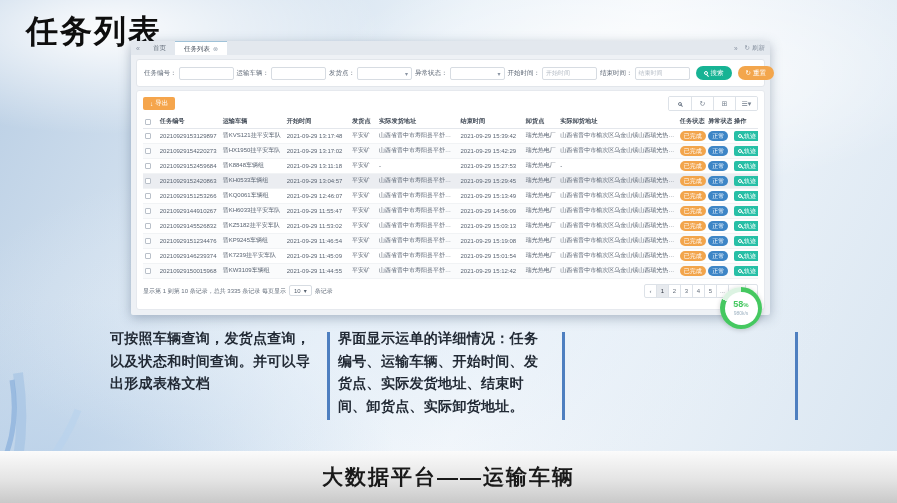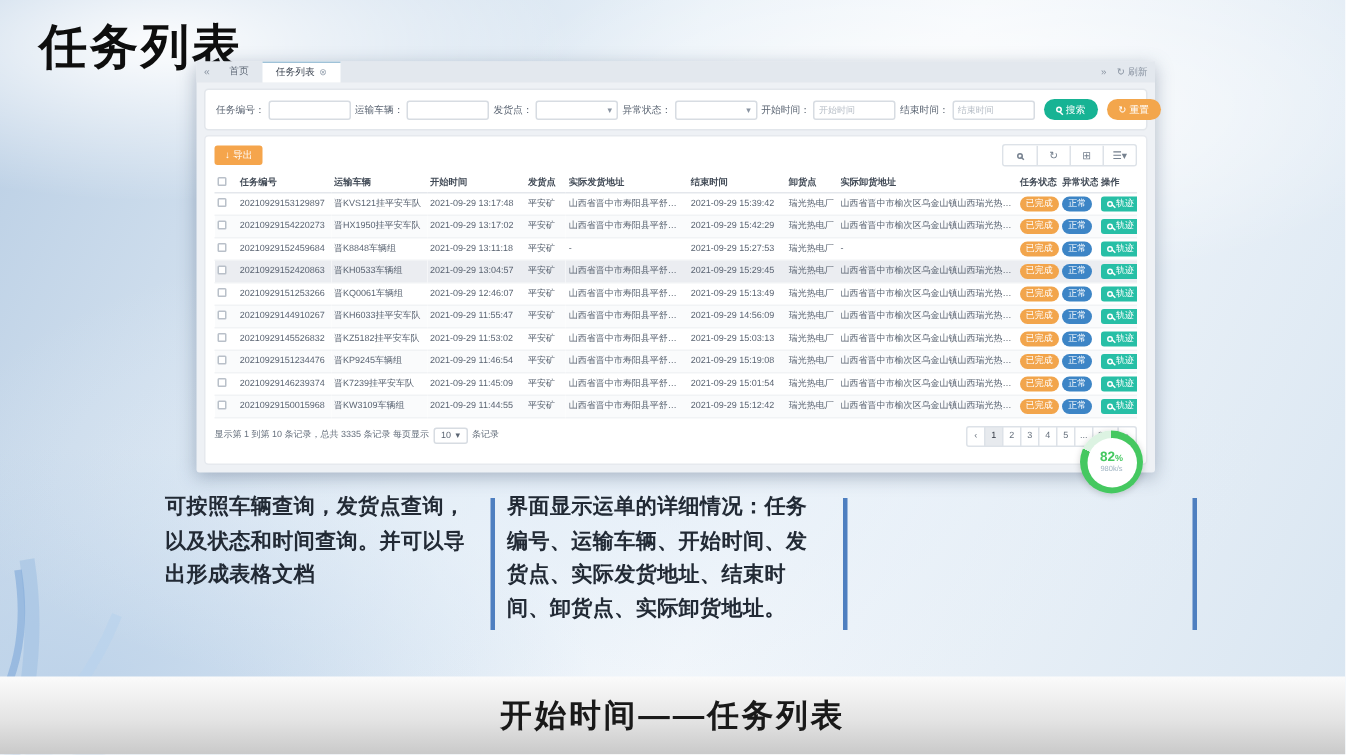--- a/index.html
+++ b/index.html
@@ -382,30 +382,30 @@
             <span>5</span>
             <span>...</span>
             <span>334</span>
             <span>›</span>
           </div>
       </div>
     </div>
 
     <div class="gauge" style="background: conic-gradient(rgb(69, 200, 96) 0deg, rgb(69, 200, 96) 82%, rgb(220, 243, 226) 82%, rgb(220, 243, 226) 100%);">
       <div class="gauge-inner">
-        <span class="gv"><span>82</span><span style="font-size:6px;">%</span></span>
+        <span class="gv"><span>58</span><span style="font-size:6px;">%</span></span>
         <span class="gs">980k/s</span>
       </div>
     </div>
   </div>
 
   <div class="note note-1">
       <p>可按照车辆查询，发货点查询，以及状态和时间查询。并可以导出形成表格文档</p>
     </div>
   <div class="vdiv vdiv-1"></div>
   <div class="note note-2">
       <p>界面显示运单的详细情况：任务编号、运输车辆、开始时间、发货点、实际发货地址、结束时间、卸货点、实际卸货地址。</p>
     </div>
   <div class="vdiv vdiv-2"></div>
   <div class="vdiv vdiv-3"></div>
 
-  <div class="banner">开始时间——任务列表</div>
+  <div class="banner">大数据平台——运输车辆</div>
 </div>
 
 </body></html>

